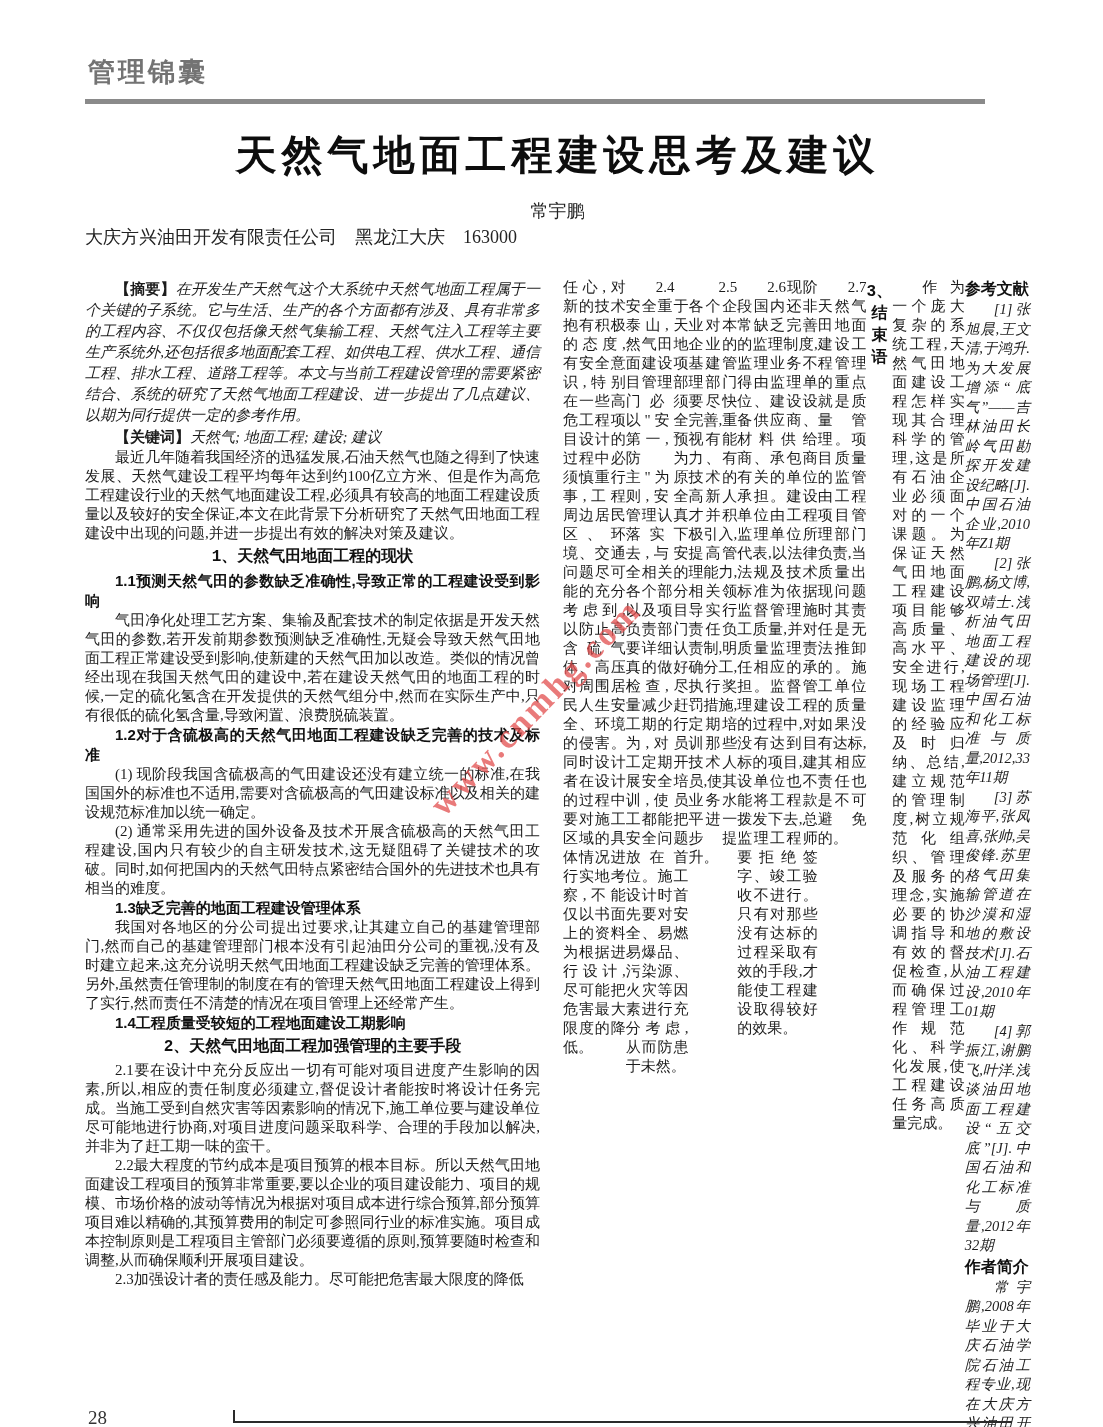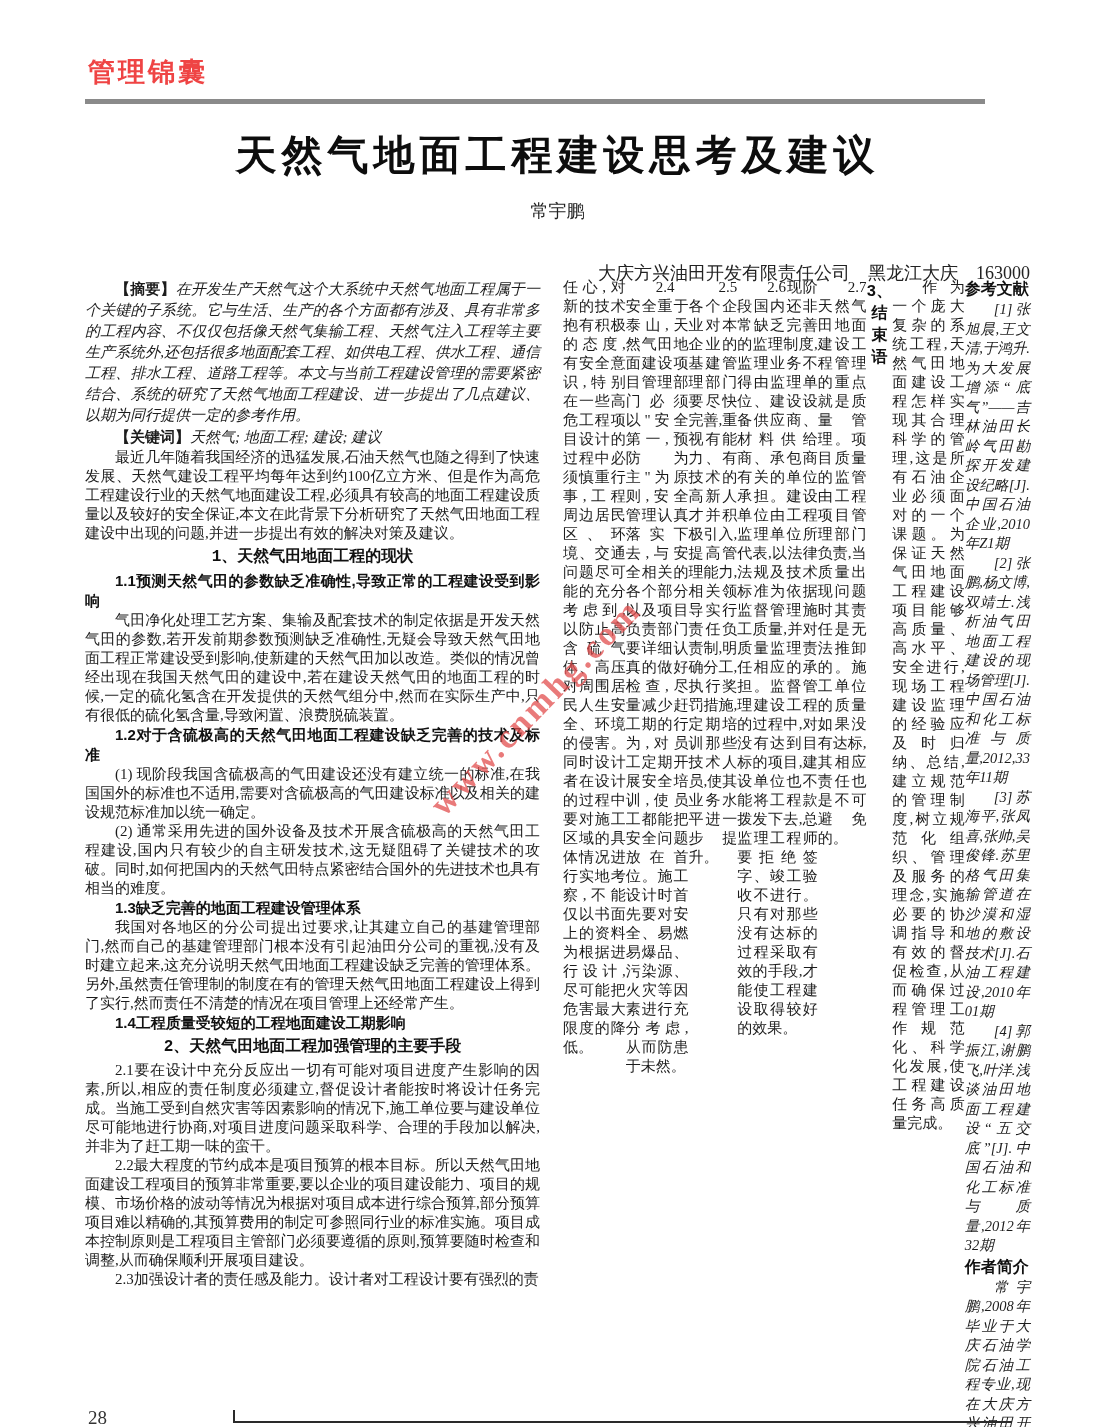--- a/index.html
+++ b/index.html
@@ -4,38 +4,38 @@
 <style>
   html,body { margin:0; padding:0; background:#e8e8e8; }
   .page {
     position:relative; width:1103px; height:1427px; margin:0 auto;
     background:#ffffff; overflow:hidden;
     font-family:"Liberation Serif", serif; color:#1c1c1c;
   }
   .journal-header {
     position:absolute; left:88px; top:54px;
     font-family:"Liberation Sans", sans-serif; font-weight:bold;
-    font-size:27px; color:#ef4444; letter-spacing:3px;
+    font-size:27px; color:#737373; letter-spacing:3px;
   }
   .header-rule {
     position:absolute; left:85px; top:99px; width:900px; height:5px;
     background:#8a8a8a;
   }
   .article-title {
     position:absolute; left:85px; top:128px; width:945px; margin:0;
     text-align:center; font-family:"Liberation Serif", serif;
     font-weight:bold; font-size:41px; letter-spacing:5px; color:#0d0d0d;
   }
   .article-author {
     position:absolute; left:85px; top:199px; width:945px;
     text-align:center; font-size:18px; color:#222;
   }
   .article-affiliation {
     position:absolute; left:85px; top:225px; width:945px;
-    text-align:right; font-size:18px; color:#222;margin-top:36px;
+    text-align:left; font-size:18px; color:#222;
   }
   .columns {
     position:absolute; left:85px; top:278px; width:945px; height:1122px;
     display:flex; gap:23px;
   }
   .col { font-size:15px; line-height:19px; }
   .col-left  { width:455px; }
   .col-right { width:467px; display:flex; flex-direction:row; }
   p { margin:0; text-align:justify; text-indent:2em; }
   .abstract, .keywords { font-style:italic; line-height:21px; }
@@ -104,21 +104,21 @@
       <p>(2) 通常采用先进的国外设备及技术开展含硫极高的天然气田工程建设,国内只有较少的自主研发技术,这无疑阻碍了关键技术的攻破。同时,如何把国内的天然气田特点紧密结合国外的先进技术也具有相当的难度。</p>
 
       <p class="sub-head">1.3缺乏完善的地面工程建设管理体系</p>
       <p>我国对各地区的分公司提出过要求,让其建立自己的基建管理部门,然而自己的基建管理部门根本没有引起油田分公司的重视,没有及时建立起来,这充分说明天然气田地面工程建设缺乏完善的管理体系。另外,虽然责任管理制的制度在有的管理天然气田地面工程建设上得到了实行,然而责任不清楚的情况在项目管理上还经常产生。</p>
 
       <p class="sub-head">1.4工程质量受较短的工程地面建设工期影响</p>
 
       <p class="sec-head">2、天然气田地面工程加强管理的主要手段</p>
       <p>2.1要在设计中充分反应出一切有可能对项目进度产生影响的因素,所以,相应的责任制度必须建立,督促设计者能按时将设计任务完成。当施工受到自然灾害等因素影响的情况下,施工单位要与建设单位尽可能地进行协商,对项目进度问题采取科学、合理的手段加以解决,并非为了赶工期一味的蛮干。</p>
       <p>2.2最大程度的节约成本是项目预算的根本目标。所以天然气田地面建设工程项目的预算非常重要,要以企业的项目建设能力、项目的规模、市场价格的波动等情况为根据对项目成本进行综合预算,部分预算项目难以精确的,其预算费用的制定可参照同行业的标准实施。项目成本控制原则是工程项目主管部门必须要遵循的原则,预算要随时检查和调整,从而确保顺利开展项目建设。</p>
-      <p>2.3加强设计者的责任感及能力。设计者对工程设计要有强烈的责</p>
+      <p>2.3加强设计者的责任感及能力。尽可能把危害最大限度的降低</p>
     </div>
 
     <div class="col col-right">
       <p class="no-indent">任心,对新的技术抱有积极的态度,有安全意识,特别在一些高危工程项目设计的过程中必须慎重行事,工程周边居民区、环境、交通问题尽可能的充分考虑到,以防止高含硫气体、高压对周围居民人生安全、环境的侵害。同时设计者在设计的过程中要对施工区域的具体情况进行实地考察,不能仅以书面上的资料为根据进行设计,尽可能把危害最大限度的降低。</p>
       <p>2.4安全重于泰山,天然气田地面建设项目管理部门必须以"安全第一,预防为主"为原则,安全管理认真落实下去,与安全相关的各个部分以及项目负责部门要详细认真的做好检查,尽量减少赶工期的行为,对员工定期开展安全培训,使员工都能把安全问题放在首位。施工设计时首先要对安全、易燃易爆品、污染源、火灾等因素进行充分考虑,从而防患于未然。</p>
       <p>2.5各个企业对本企业的基建管理部门要尽快完善,重视有能力、有技术的高新人才并积极引入,提高管理能力,相关领导实行责任负责制,明确分工,执行奖罚措施,定期培训那些技术人员,使其业务水平进一步提升。</p>
       <p>2.6现阶段国内还非常缺乏完善的监理制度,监理业务不得由监理单位、建设设备供应商、材料供给商、承包商有关的单位承担。建设单位由工程监理单位所代表,以法律法规及技术标准为依据监督管理施工质量,并对质量监理责任相应的承担。监督管理建设工程的过程中,对没有达到目标的项目,建设单位也不能将工程款拨发下去,总监理工程师要拒绝签字、竣工验收不进行。只有对那些没有达标的过程采取有效的手段,才能使工程建设取得较好的效果。</p>
       <p>2.7天然气田地面建设工程管理的重点就是质量管理。项目质量的监管由工程项目管理部门负责,当质量出现问题时其责任是无法推卸的。施工单位的质量如果没有达标,其相应责任也是不可避免的。</p>
 
       <p class="sec-head">3、结束语</p>

